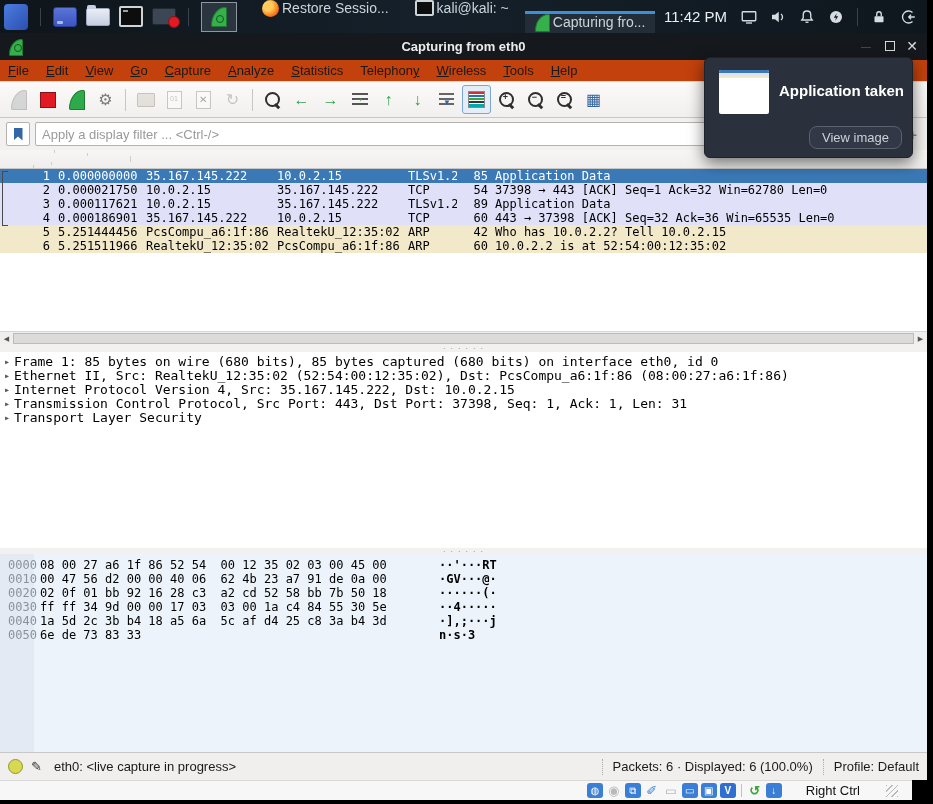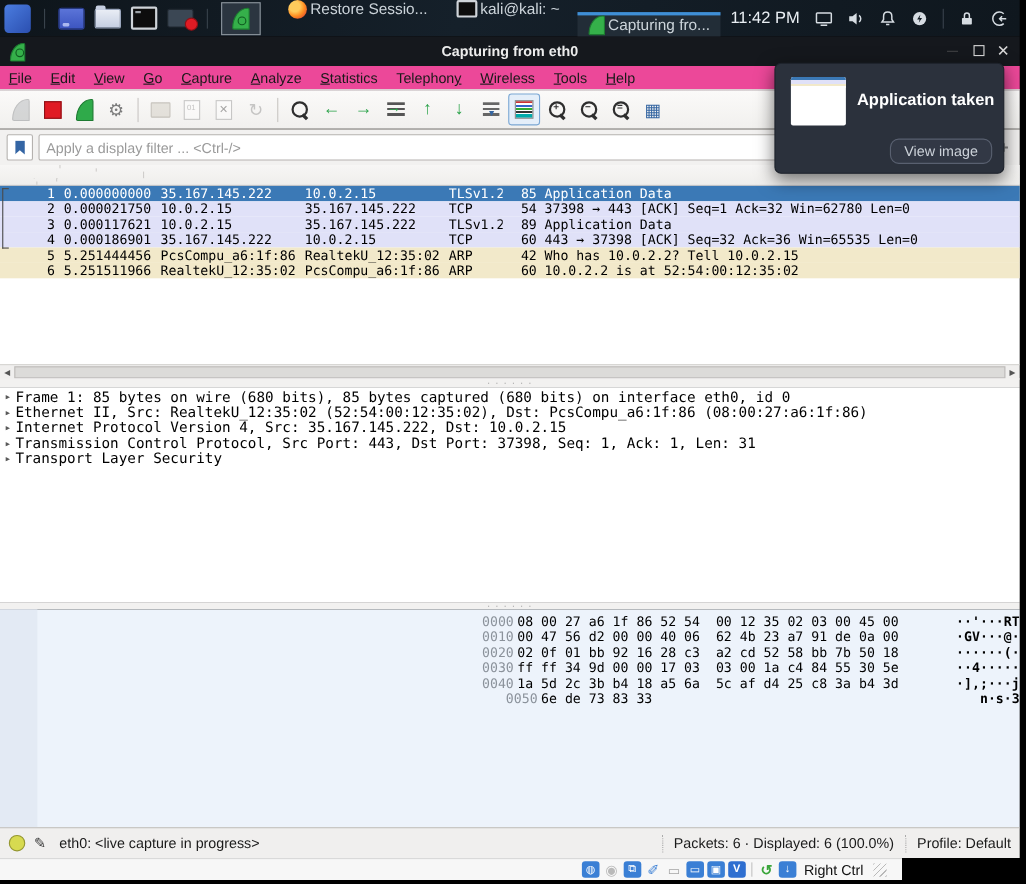--- a/index.html
+++ b/index.html
@@ -46,21 +46,21 @@
   #win-title{width:100%;text-align:center;color:#ececec;font-weight:bold;font-size:13px;}
   .winbtn{position:absolute;top:4px;width:18px;height:18px;color:#d9d9d9;font-size:12px;
           display:flex;align-items:center;justify-content:center;}
   #btn-min{right:52px;color:#555;}
   #btn-max{right:28px;}
   #btn-max::before{content:"";width:8px;height:8px;border:1.5px solid #d9d9d9;display:block;}
   #btn-close{right:6px;font-size:14px;}
   #btn-close::before{content:"✕";}
   #btn-min::before{content:"—";font-size:10px;}
 
-  #menubar{position:absolute;left:0;top:60px;width:100%;height:22px;background:#ec4899;
+  #menubar{position:absolute;left:0;top:60px;width:100%;height:22px;background:#c2410c;
            display:flex;align-items:center;padding-left:8px;box-sizing:border-box;border-bottom:1px solid #dcdad8;}
   .mitem{font-size:13px;color:#1a1a1a;margin-right:17px;}
 
   #toolbar{position:absolute;left:0;top:82px;width:100%;height:36px;background:linear-gradient(180deg,#fbfaf9,#f1f0ee);
            border-bottom:1px solid #c9c6c3;display:flex;align-items:center;padding-left:4px;box-sizing:border-box;}
   .tbtn{width:27px;height:27px;display:flex;align-items:center;justify-content:center;margin:0 1px;border-radius:3px;}
   .tbtn.disabled{opacity:.45;}
   .tbtn.active{background:#e4eef9;border:1px solid #7ba7d4;}
   .tsep{width:1px;height:22px;background:#c9c6c3;margin:0 5px;}
   .tic{display:inline-flex;align-items:center;justify-content:center;}
@@ -130,36 +130,36 @@
 
   
   #details{position:absolute;left:0;top:352px;width:100%;height:196px;background:#fff;padding-top:3px;box-sizing:border-box;}
   .dline{display:flex;height:14px;line-height:14px;font-size:13px;white-space:pre;}
   .tri{width:14px;text-align:center;color:#5a5a5a;font-size:10px;flex:none;}
   .dtext{color:#000;}
 
   
   #hex{position:absolute;left:0;top:554px;width:100%;height:198px;background:#edf3fb;padding-top:4px;box-sizing:border-box;}
   #hex-offset-strip{position:absolute;left:0;top:0;width:34px;height:100%;background:#e3eaf4;}
-  .hrow{display:flex;height:14px;line-height:14px;font-size:12px;padding-left:8px;white-space:pre;position:relative;justify-content:flex-end;}
+  .hrow{display:flex;height:14px;line-height:14px;font-size:12px;padding-left:8px;white-space:pre;position:relative;}
   .hoff{width:32px;color:#8b929b;flex:none;}
   .hbytes{width:399px;color:#000;flex:none;}
   .hascii{color:#000;font-weight:bold;}
 
   
   #wstatus{position:absolute;left:0;top:752px;width:100%;height:28px;background:#f0efee;border-top:1px solid #c9c7c5;
            display:flex;align-items:center;font-size:13px;color:#1a1a1a;padding:0 8px;box-sizing:border-box;}
   #expert-dot{width:13px;height:13px;border-radius:50%;background:#d7da50;border:1px solid #94962f;margin-right:8px;}
   #comment-icon{font-size:13px;color:#333;margin-right:12px;}
   #capture-status{flex:none;}
   #wstatus .spacer{flex:1;}
   .sb-sep{border-left:1px dotted #aaa;height:16px;margin:0 10px;}
   
-  #vbbar{position:absolute;left:0;top:780px;width:820px;height:20px;background:#f7f7f7;border-top:1px solid #d9d9d9;
-         display:flex;align-items:center;justify-content:flex-end;padding-right:14px;box-sizing:border-box;gap:3px;}
+  #vbbar{position:absolute;left:0;top:780px;width:912px;height:20px;background:#f7f7f7;border-top:1px solid #d9d9d9;
+         display:flex;align-items:center;justify-content:flex-end;padding-right:14px;box-sizing:border-box;gap:20px;}
   .vbic{width:16px;height:15px;display:inline-flex;align-items:center;justify-content:center;border-radius:3px;
         font-size:10px;color:#fff;}
   .vb-hard-disk{background:#3a7fd5;}.vb-hard-disk::before{content:"◍";}
   .vb-optical-disc{color:#b9b9b9;font-size:13px;}.vb-optical-disc::before{content:"◉";}
   .vb-network{background:#3a7fd5;}.vb-network::before{content:"⧉";}
   .vb-usb{color:#3a7fd5;font-size:13px;}.vb-usb::before{content:"✐";}
   .vb-shared-folders{color:#a6a6a6;font-size:12px;}.vb-shared-folders::before{content:"▭";}
   .vb-display{background:#3a7fd5;}.vb-display::before{content:"▭";}
   .vb-recording{background:#3a7fd5;}.vb-recording::before{content:"▣";}
   .vb-features{background:#2f6fd0;font-weight:bold;}.vb-features::before{content:"V";}

